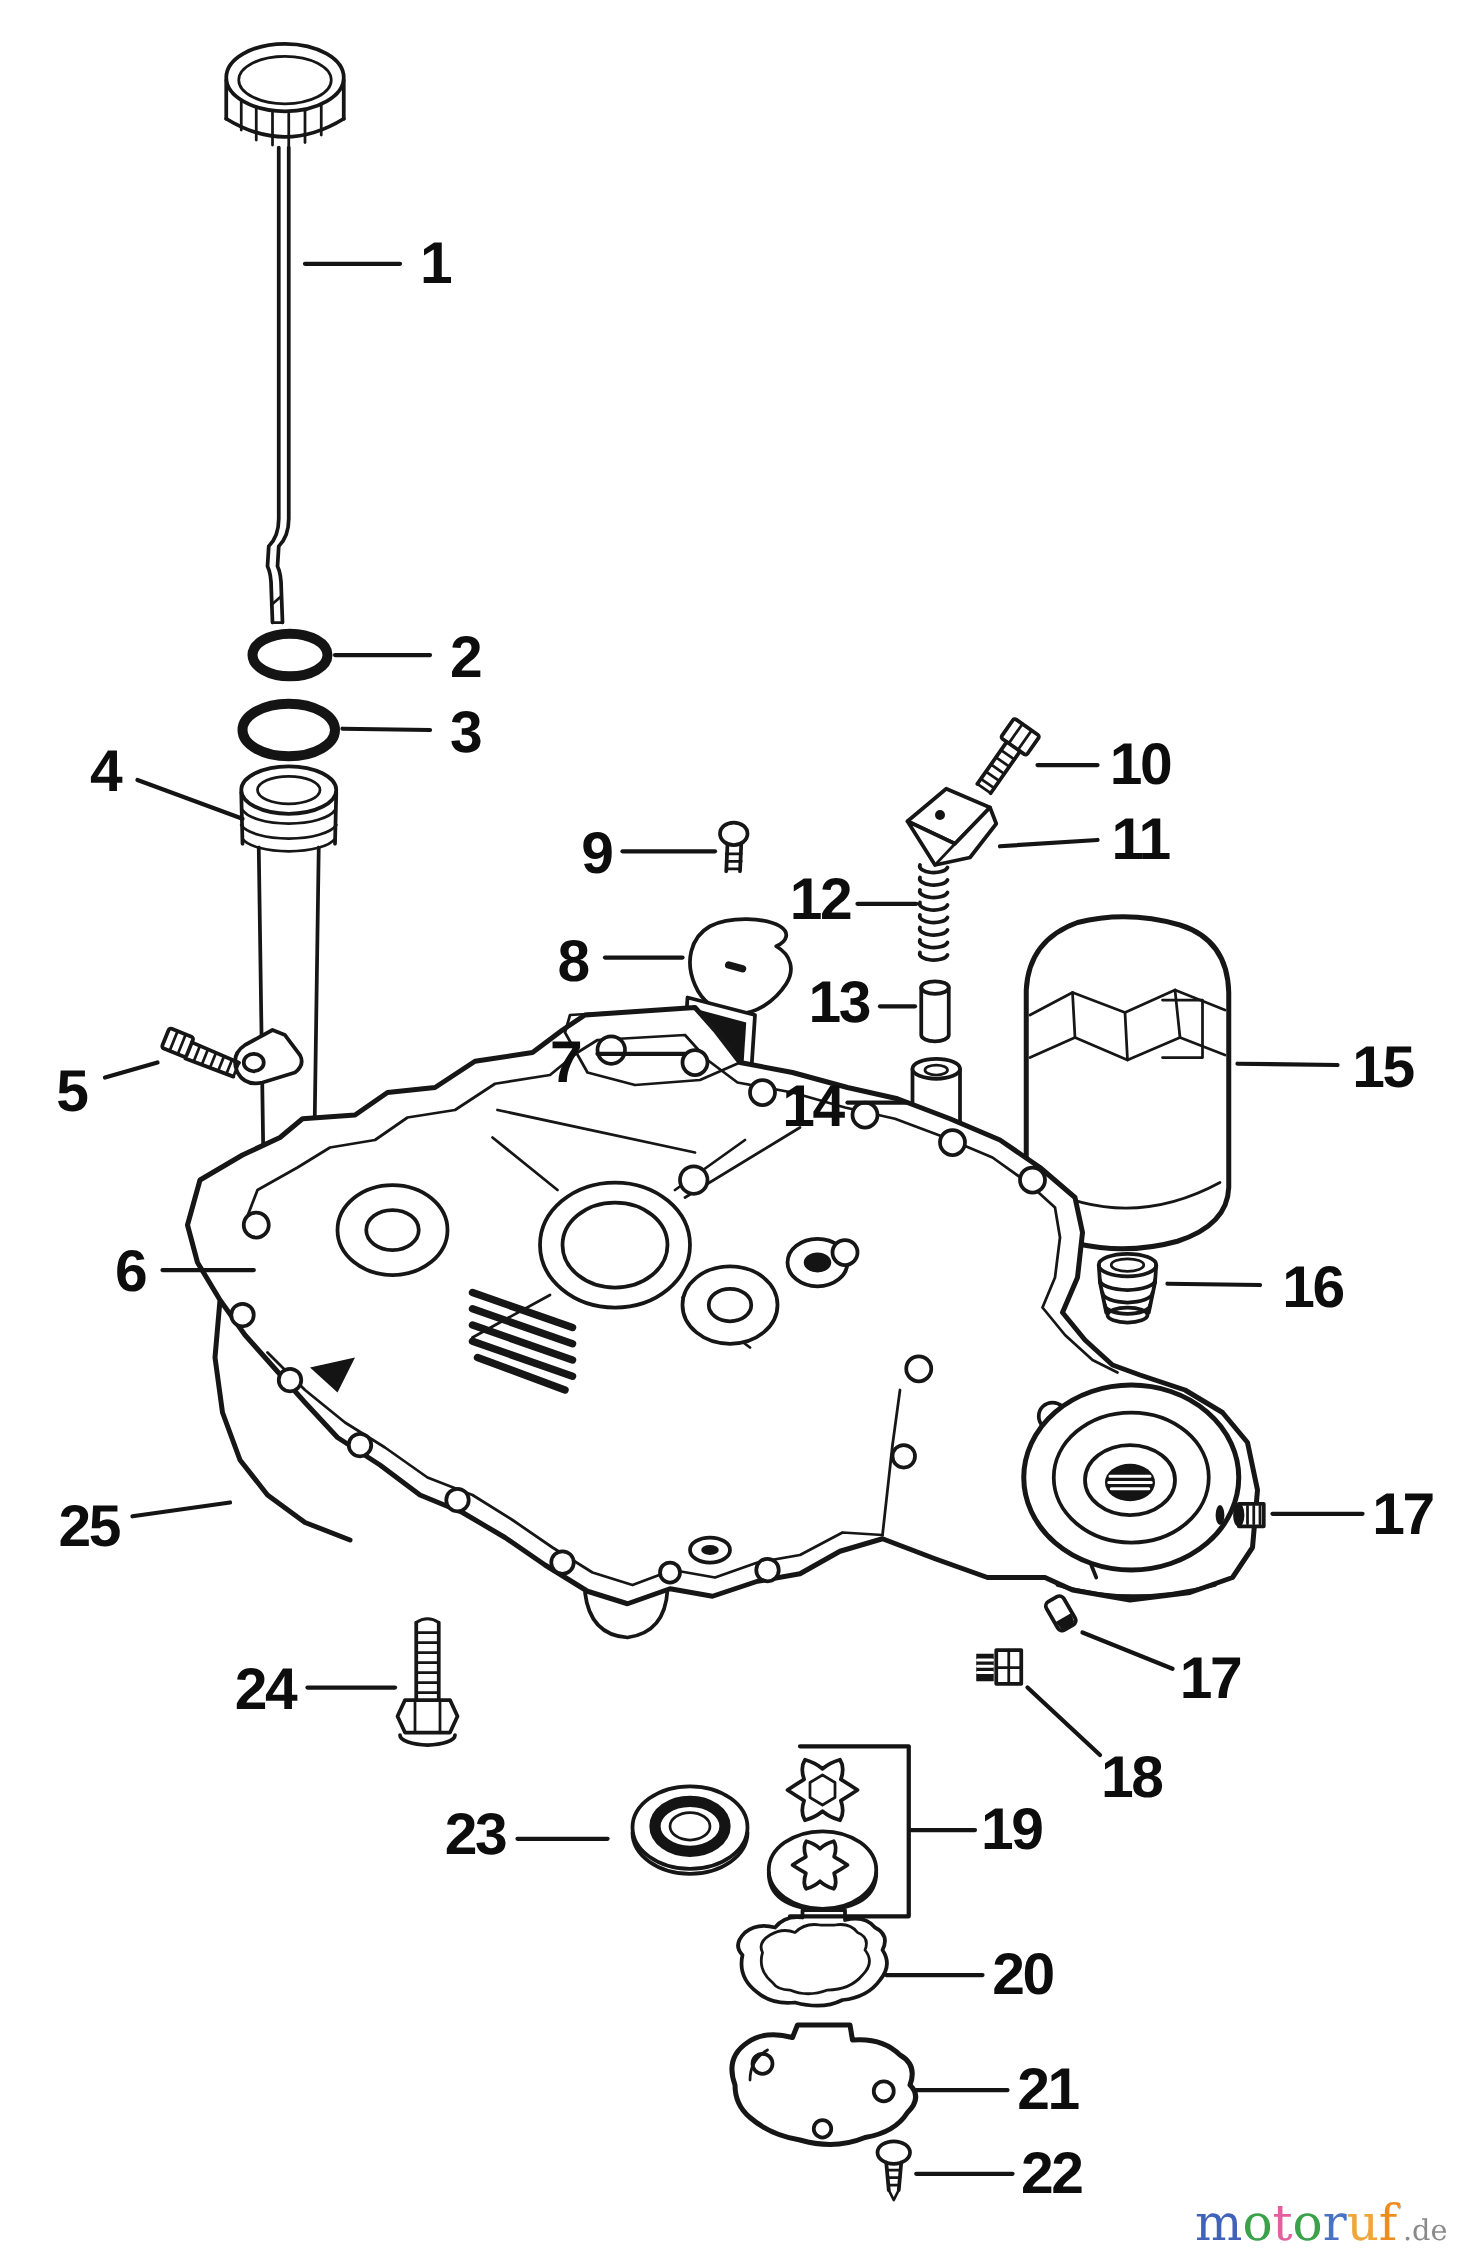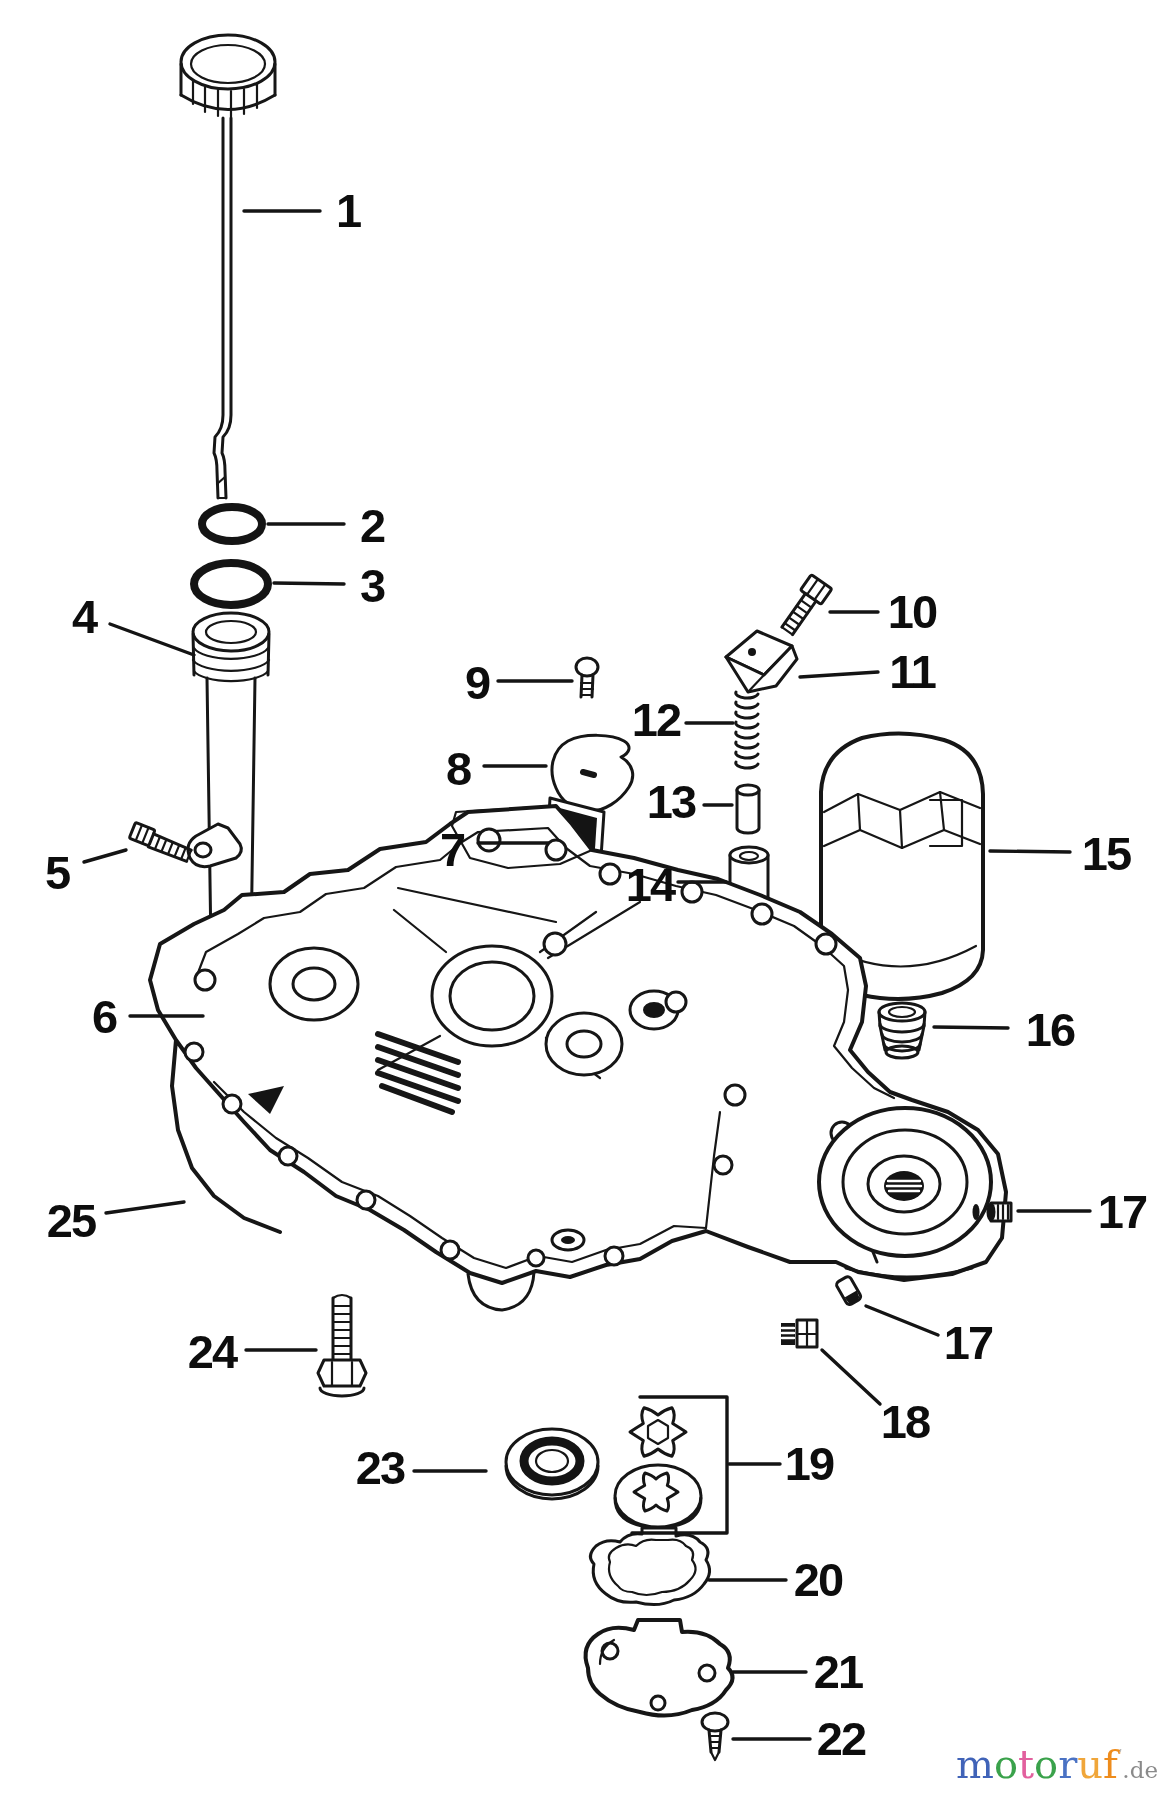--- a/index.html
+++ b/index.html
@@ -12,21 +12,21 @@
   .wt {fill:#ffffff;stroke:#161616;stroke-width:3;stroke-linejoin:round;}
   .wt2{fill:#ffffff;stroke:#161616;stroke-width:2.2;stroke-linejoin:round;}
   .wt4{fill:#ffffff;stroke:#161616;stroke-width:4;stroke-linejoin:round;}
   .blk{fill:#141414;stroke:none;}
   .wln{fill:none;stroke:#ffffff;stroke-width:2.4;stroke-linecap:round;}
   .ring{fill:none;stroke:#141414;}
   .leader{fill:none;stroke:#141414;stroke-width:3.4;stroke-linecap:round;stroke-linejoin:round;}
   .callout-num{font-family:"Liberation Sans",sans-serif;font-weight:900;font-size:47px;
                fill:#0d0d0d;text-anchor:middle;dominant-baseline:central;letter-spacing:-2px;}
   
-  .watermark{position:absolute;right:8px;bottom:16px;font-family:"DejaVu Serif",serif;
+  .watermark{position:absolute;right:8px;bottom:1px;font-family:"DejaVu Serif",serif;
              font-size:40px;line-height:1;letter-spacing:0px;user-select:none;}
   .watermark span{display:inline-block;}
   .wm-sup{font-size:14px;vertical-align:18px;}
   .wm-small{font-size:23px;color:#8a8a8a;}
 </style>
 </head>
 <body>
 
 <div class="stage">
 <svg width="1166" height="1800" viewBox="0 0 1166 1800">

